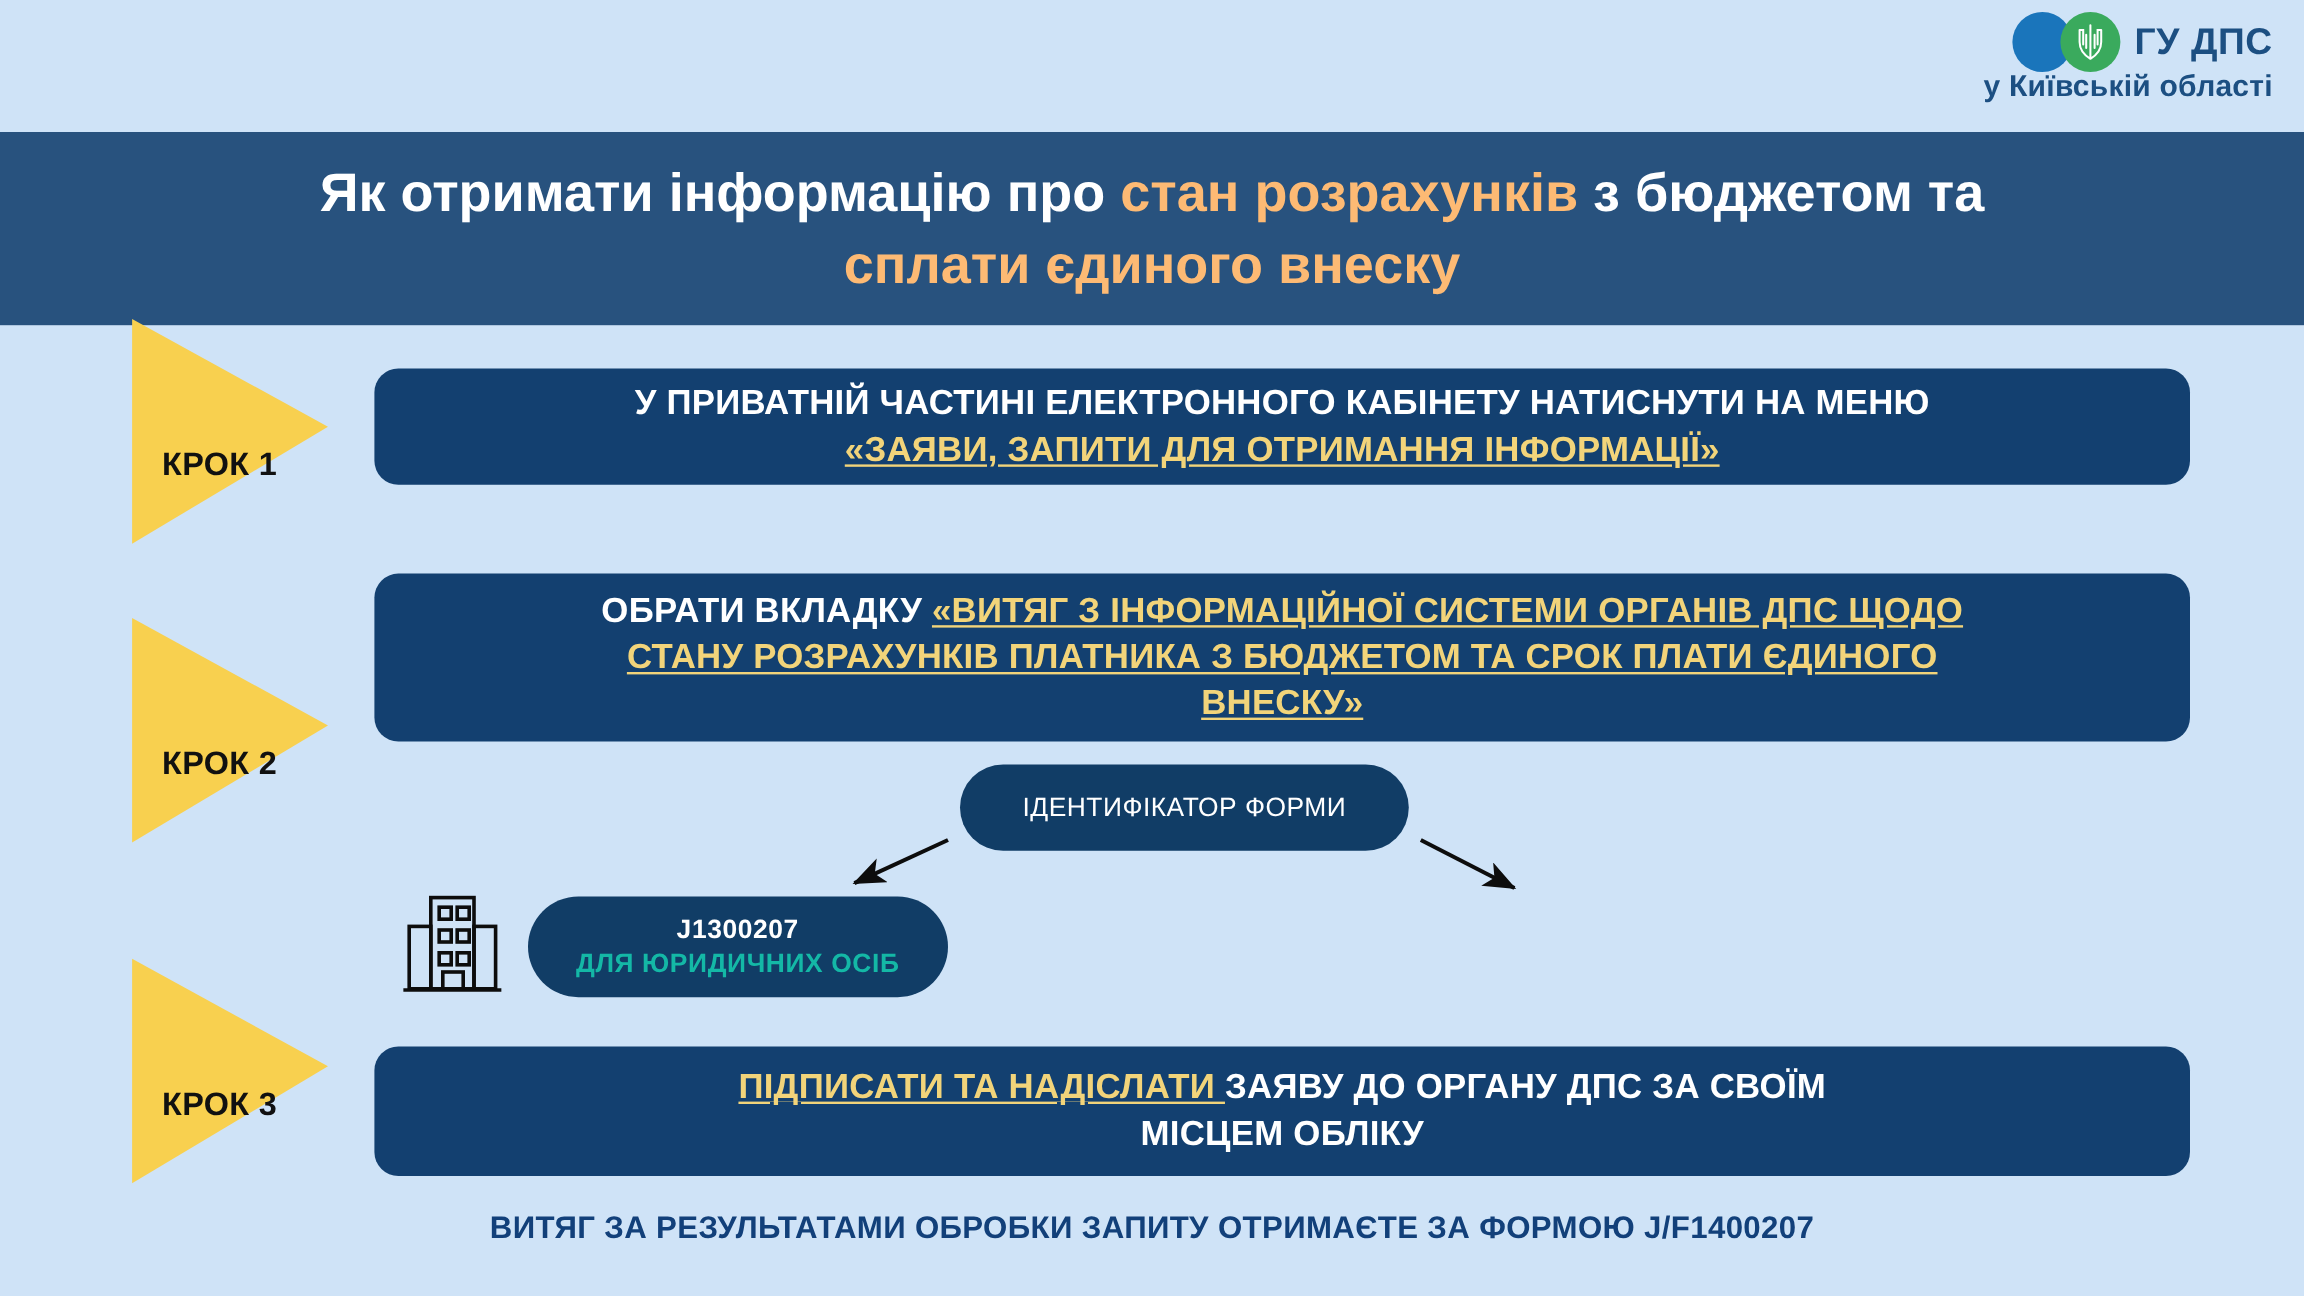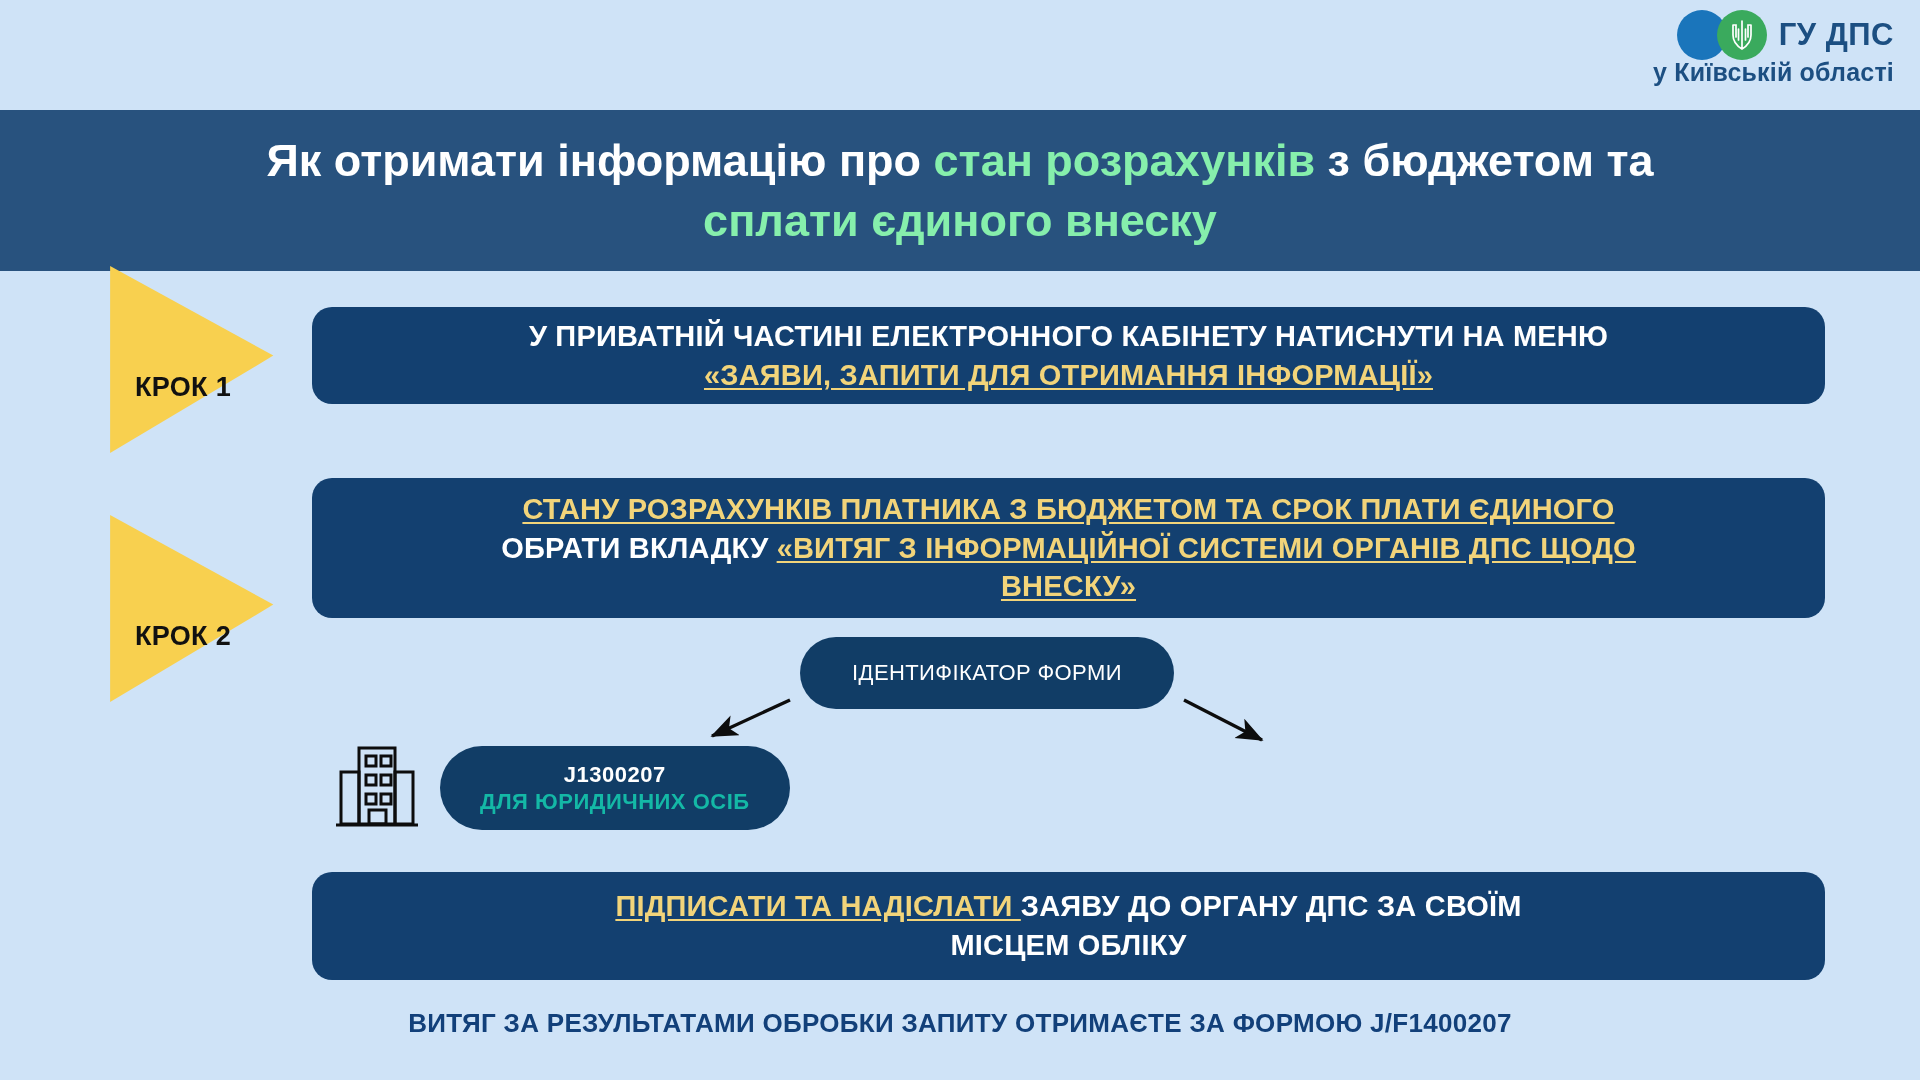--- a/index.html
+++ b/index.html
@@ -22,21 +22,21 @@
   }
   .logo-sub { font-size:25px; font-weight:bold; color:#1c4f82; margin-top:-2px; letter-spacing:.2px; }
 
   
   #titlebar {
     position:absolute; left:0; top:110px; width:1920px; height:161px;
     background:#28527e; display:flex; flex-direction:column;
     align-items:center; justify-content:center;
   }
   .title-line { font-size:45px; font-weight:bold; color:#ffffff; line-height:1.33; text-align:center; }
-  .hl { color:#86efac; }
+  .hl { color:#fdba74; }
 
   
   .marker { position:absolute; width:170px; height:195px; }
   .tri {
     position:absolute; left:0; top:0; width:170px; height:195px;
     background:#f8d04f;
     clip-path:polygon(3% 2%, 99% 48%, 3% 98%);
     border-radius:14px;
   }
   .marker-label {
@@ -113,24 +113,24 @@
   <div class="card" style="left:312px; top:307px; width:1513px; height:97px;">
     <div class="card-line">У ПРИВАТНІЙ ЧАСТИНІ ЕЛЕКТРОННОГО КАБІНЕТУ НАТИСНУТИ НА МЕНЮ</div>
     <div class="card-line lnk">«ЗАЯВИ, ЗАПИТИ ДЛЯ ОТРИМАННЯ ІНФОРМАЦІЇ»</div>
   </div>
 
   <div class="marker" style="left:105px; top:511px;">
     <div class="tri"></div>
     <div class="marker-label">КРОК 2</div>
   </div>
   <div class="card" style="left:312px; top:478px; width:1513px; height:140px;">
-    <div class="card-line lnk">СТАНУ РОЗРАХУНКІВ ПЛАТНИКА З БЮДЖЕТОМ ТА СРОК ПЛАТИ ЄДИНОГО</div>
     <div class="card-line">
       <span>ОБРАТИ ВКЛАДКУ </span><span class="lnk">«ВИТЯГ З ІНФОРМАЦІЙНОЇ СИСТЕМИ ОРГАНІВ ДПС ЩОДО</span>
     </div>
+    <div class="card-line lnk">СТАНУ РОЗРАХУНКІВ ПЛАТНИКА З БЮДЖЕТОМ ТА СРОК ПЛАТИ ЄДИНОГО</div>
     <div class="card-line lnk">ВНЕСКУ»</div>
   </div>
 
   <div id="id-pill">
     <span>ІДЕНТИФІКАТОР ФОРМИ</span>
   </div>
 
   <svg id="arrows">
     <defs>
       <marker id="ah" markerWidth="9" markerHeight="9" refX="7.5" refY="3.2" orient="auto">
@@ -157,20 +157,24 @@
         <line x1="0" y1="83" x2="82" y2="83" stroke="#0d0d0d" stroke-width="3"></line>
       </svg>
     </div>
     <div class="branch-pill">
       <div class="branch-code">J1300207</div>
       <div class="branch-desc">ДЛЯ ЮРИДИЧНИХ ОСІБ</div>
     </div>
   </div>
 
 
+  <div class="marker" style="left:105px; top:795px;">
+    <div class="tri"></div>
+    <div class="marker-label">КРОК 3</div>
+  </div>
   <div class="card" style="left:312px; top:872px; width:1513px; height:108px;">
     <div class="card-line">
       <span class="lnk">ПІДПИСАТИ ТА НАДІСЛАТИ </span><span>ЗАЯВУ ДО ОРГАНУ ДПС ЗА СВОЇМ</span>
     </div>
     <div class="card-line">МІСЦЕМ ОБЛІКУ</div>
   </div>
 
   <div id="footer">ВИТЯГ ЗА РЕЗУЛЬТАТАМИ ОБРОБКИ ЗАПИТУ ОТРИМАЄТЕ ЗА ФОРМОЮ J/F1400207</div>
 
 </div>

